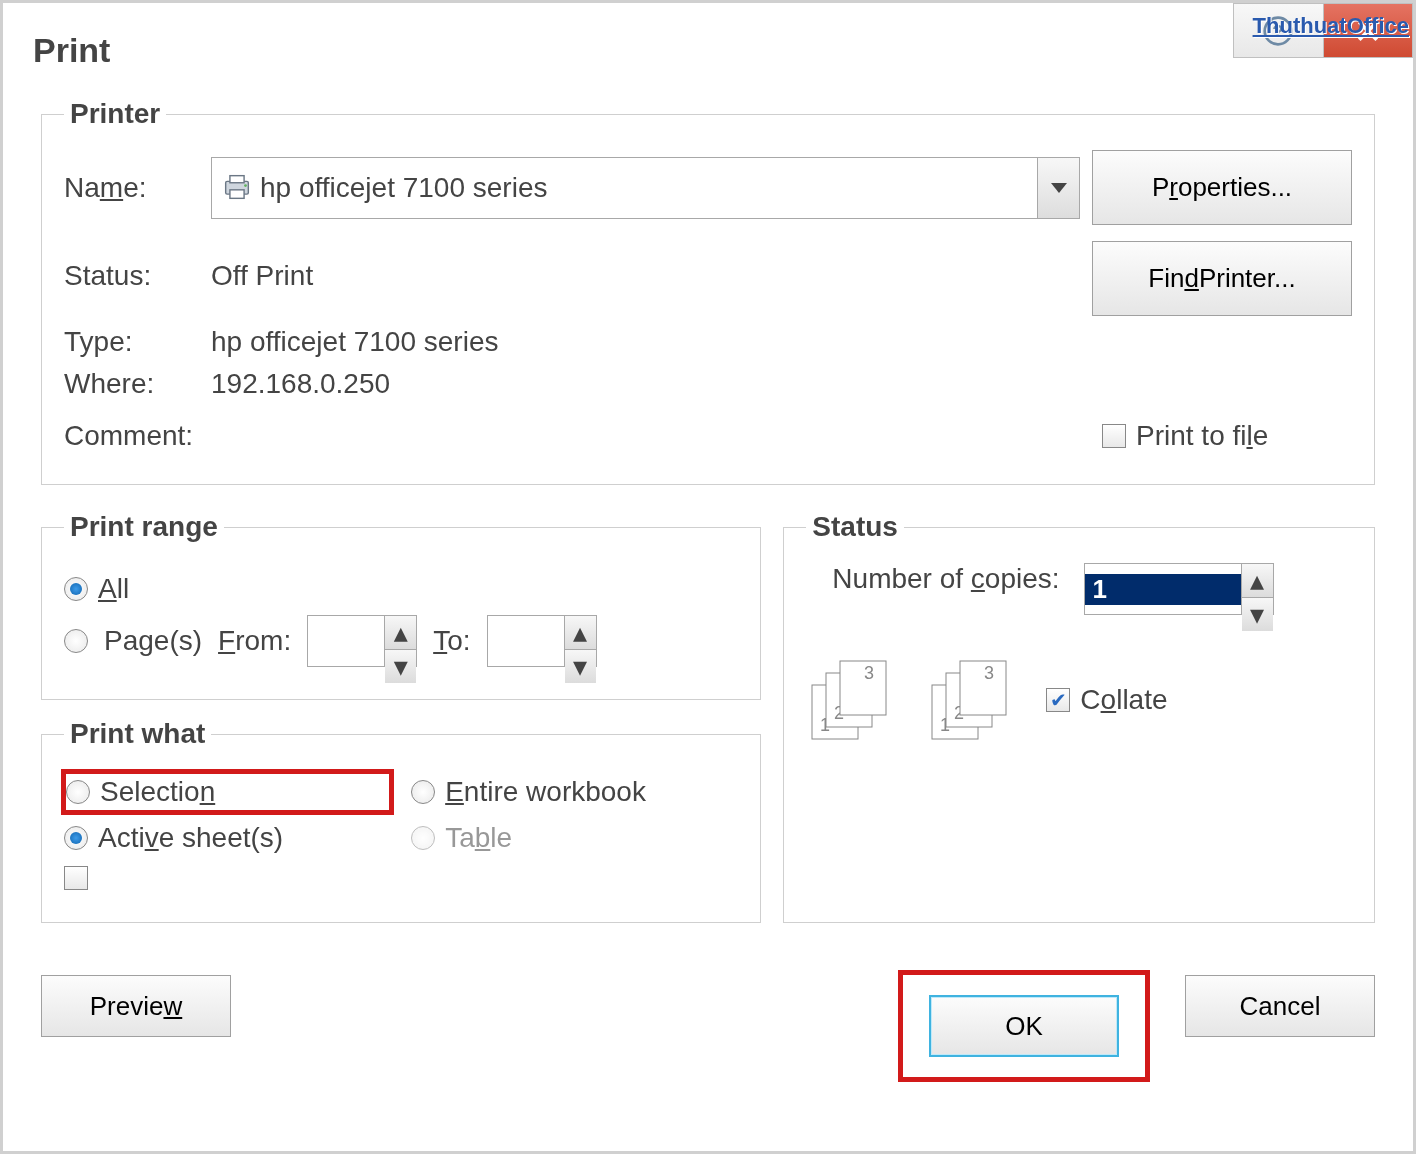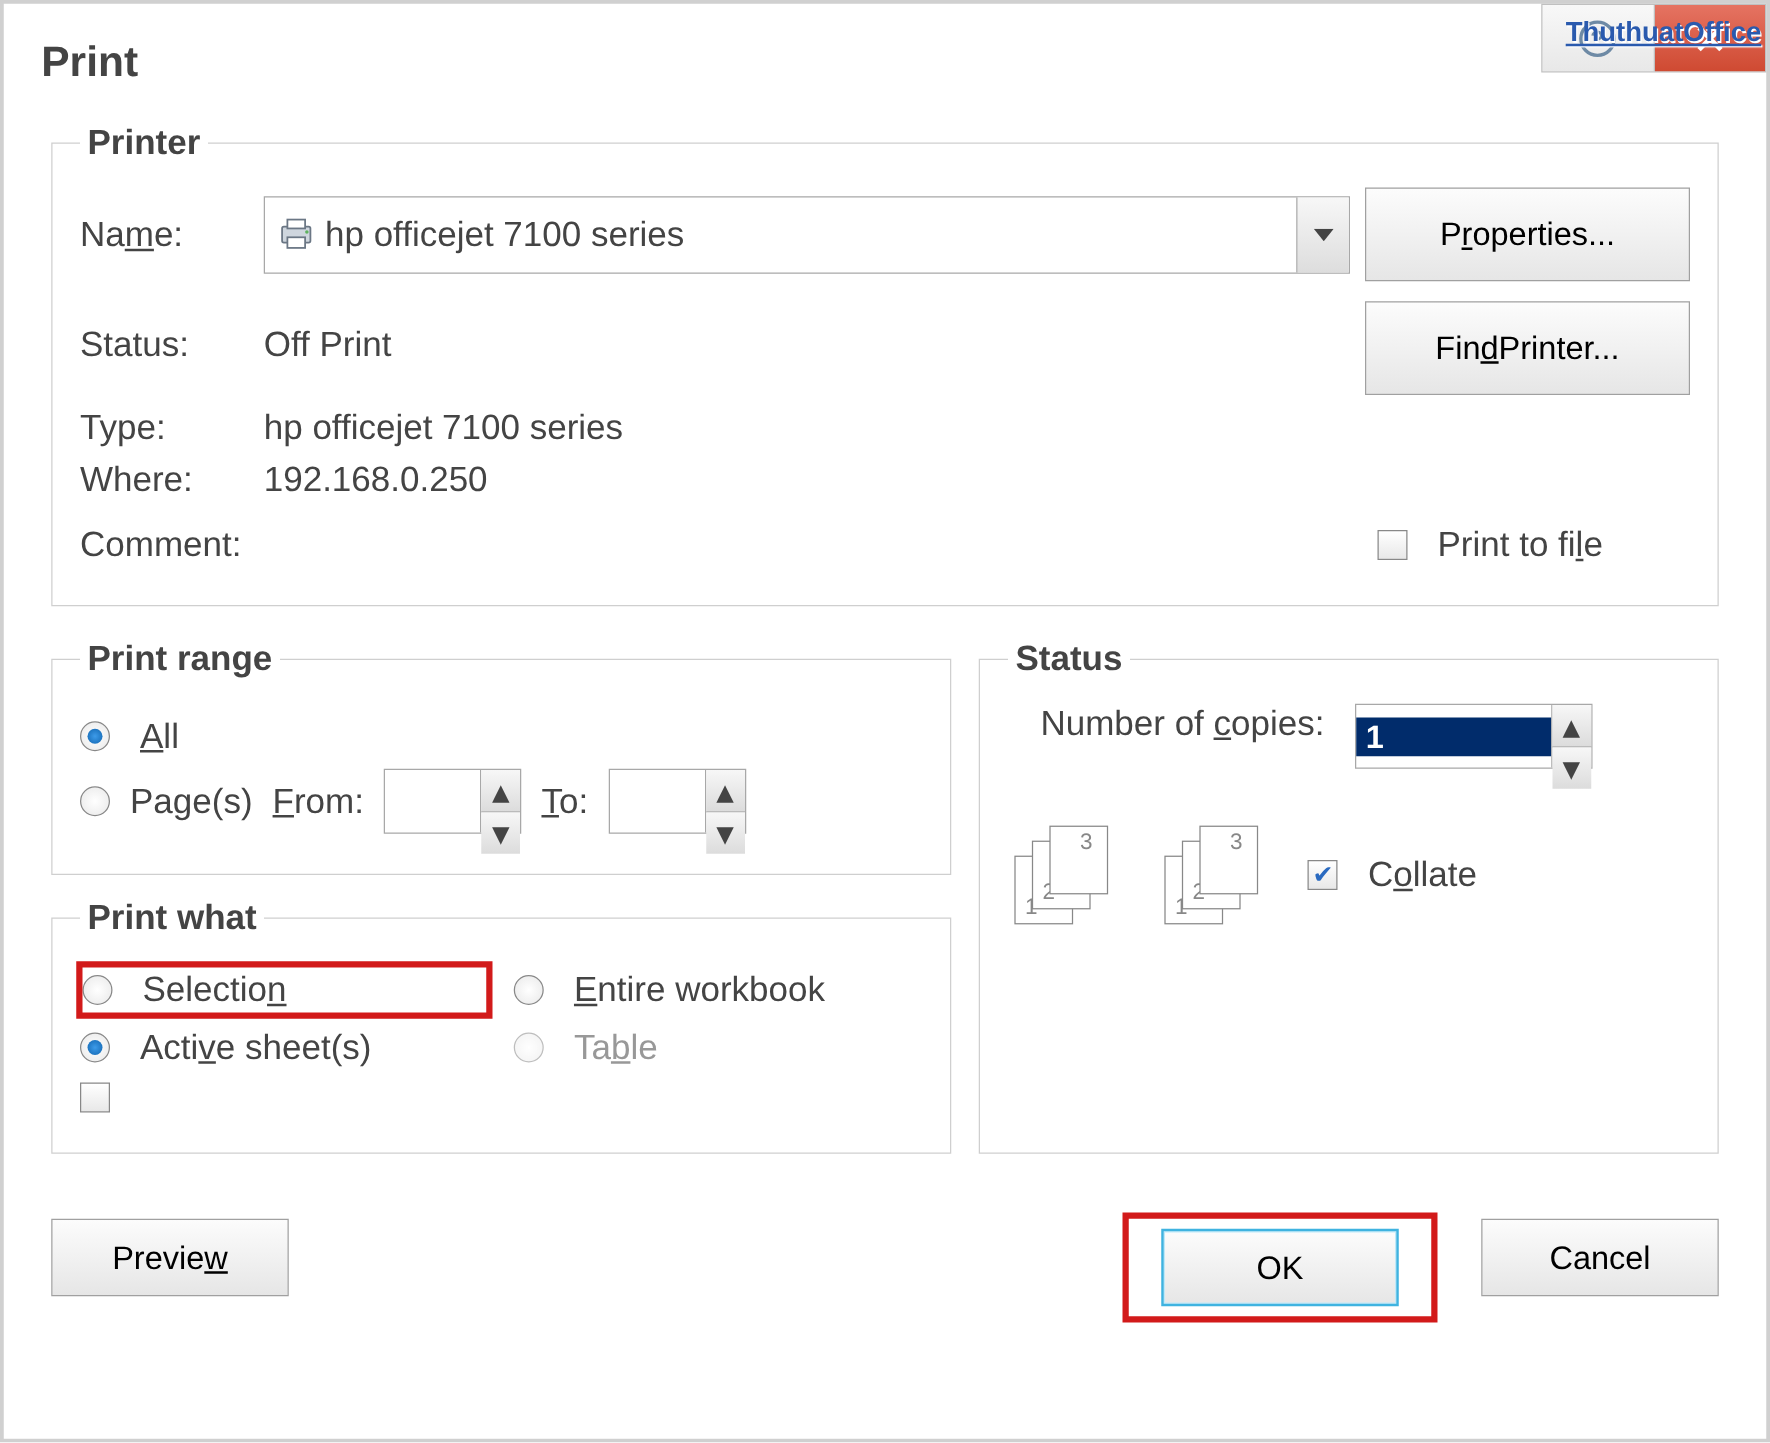--- a/index.html
+++ b/index.html
@@ -125,21 +125,21 @@
   .lower {
     display: flex;
     gap: 22px;
   }
   .lower .left { flex: 0 0 54%; }
   .lower .right { flex: 1; }
 
   .radio, .checkbox {
     display: flex;
     align-items: center;
-    gap: 24px;
+    gap: 10px;
     font-size: 28px;
     margin: 10px 0;
   }
   .radio-dot {
     width: 24px; height: 24px;
     border-radius: 50%;
     border: 1.5px solid #888;
     background: radial-gradient(#fff,#e8e8e8);
     display: flex;
     align-items: center;
@@ -208,21 +208,21 @@
 
   .red-box { outline: 5px solid #d21a1a; outline-offset: -2px; }
 
   .footer {
     display:flex;
     padding: 34px 38px;
   }
   .footer .spacer { flex:1; }
   .footer .btn { width: 190px; height: 62px; }
   .footer .ok-btn-wrap {
-    outline: 5px solid #d21a1a; padding: 8px 26px;
+    outline: 5px solid #d21a1a; padding: 20px 26px;
     display:flex; align-items:center; justify-content:center;
     margin-right: 40px;
   }
   .footer .ok-btn {
     border: 2.5px solid #3fb3e0;
     box-shadow: inset 0 0 0 1px #bfe9f9;
   }
 
   svg.icon { display:block; }
 </style>

